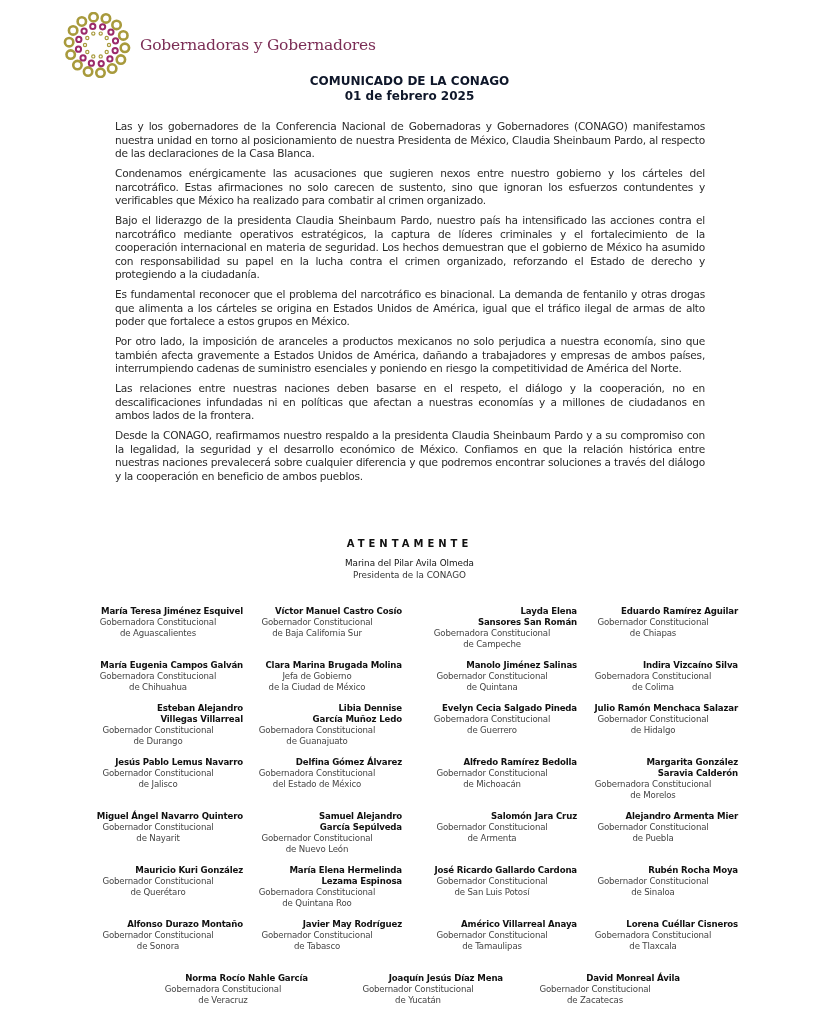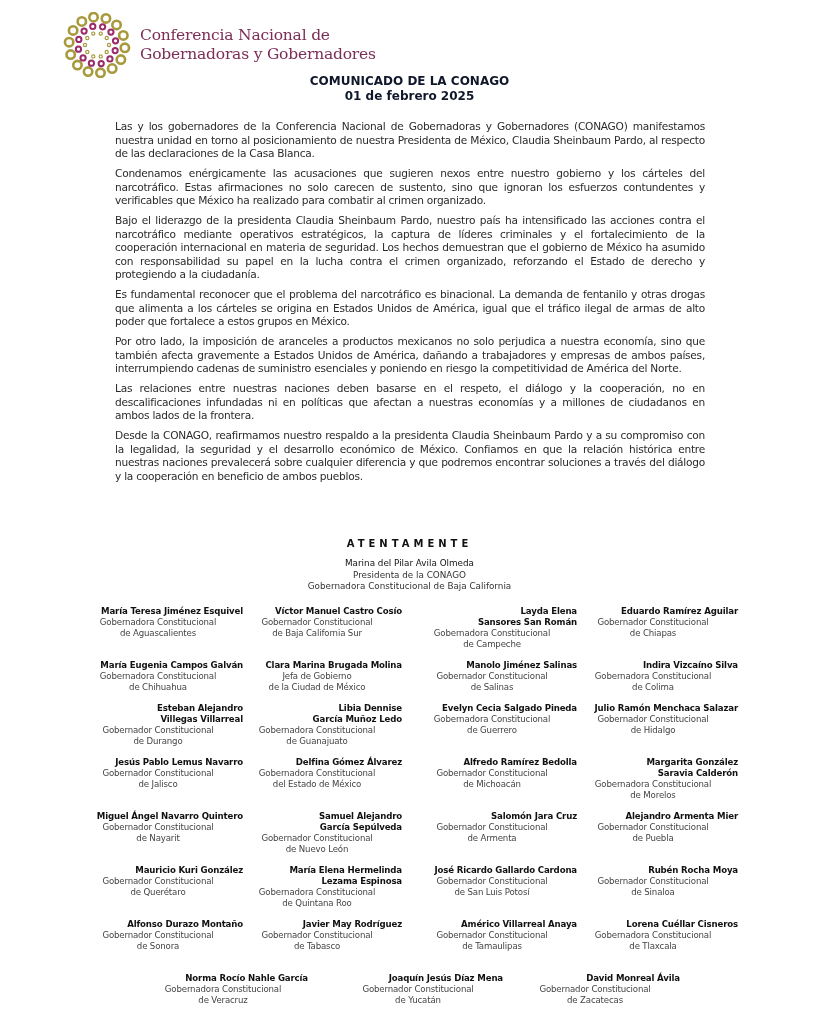--- a/index.html
+++ b/index.html
@@ -52,21 +52,20 @@
       <circle cx="38.70820393249937" cy="44.412678195541844" r="1.6" fill="none" stroke="#a89a3c" stroke-width="1.2"></circle>
       <circle cx="31.29179606750063" cy="44.412678195541844" r="1.6" fill="none" stroke="#a89a3c" stroke-width="1.2"></circle>
       <circle cx="25.291796067500634" cy="40.05342302750968" r="1.6" fill="none" stroke="#a89a3c" stroke-width="1.2"></circle>
       <circle cx="23" cy="33" r="1.6" fill="none" stroke="#a89a3c" stroke-width="1.2"></circle>
       <circle cx="25.291796067500627" cy="25.946576972490323" r="1.6" fill="none" stroke="#a89a3c" stroke-width="1.2"></circle>
       <circle cx="31.29179606750063" cy="21.587321804458156" r="1.6" fill="none" stroke="#a89a3c" stroke-width="1.2"></circle>
       <circle cx="38.708203932499366" cy="21.587321804458156" r="1.6" fill="none" stroke="#a89a3c" stroke-width="1.2"></circle>
       <circle cx="44.708203932499366" cy="25.94657697249032" r="1.6" fill="none" stroke="#a89a3c" stroke-width="1.2"></circle>
     </svg>
   <div class="org-name">
-    <div>Conferencia Nacional de</div>
     <div>Gobernadoras y Gobernadores</div>
   </div>
 </div>
 
 <div class="title-block">
   <div>COMUNICADO DE LA CONAGO</div>
   <div>01 de febrero 2025</div>
 </div>
 
 <div class="body-text">
@@ -77,21 +76,20 @@
   <p>Por otro lado, la imposición de aranceles a productos mexicanos no solo perjudica a nuestra economía, sino que también afecta gravemente a Estados Unidos de América, dañando a trabajadores y empresas de ambos países, interrumpiendo cadenas de suministro esenciales y poniendo en riesgo la competitividad de América del Norte.</p>
   <p>Las relaciones entre nuestras naciones deben basarse en el respeto, el diálogo y la cooperación, no en descalificaciones infundadas ni en políticas que afectan a nuestras economías y a millones de ciudadanos en ambos lados de la frontera.</p>
   <p>Desde la CONAGO, reafirmamos nuestro respaldo a la presidenta Claudia Sheinbaum Pardo  y a su compromiso con la legalidad, la seguridad y el desarrollo económico de México. Confiamos en que la relación histórica entre nuestras naciones prevalecerá sobre cualquier diferencia y que podremos encontrar soluciones a través del diálogo y la cooperación en beneficio de ambos pueblos.</p>
 </div>
 
 <div class="atentamente">ATENTAMENTE</div>
 
 <div class="president">
   <div class="nm">Marina del Pilar Avila Olmeda</div>
   <div>Presidenta de la CONAGO</div>
-  <div>Gobernadora Constitucional de Baja California</div>
 </div>
 
 <div id="signatures"></div>
 
 <div class="sig" style="left: 73px; top: 606px;">
     <div class="nm">María Teresa Jiménez Esquivel</div>
     <div>Gobernadora Constitucional</div>
     <div>de Aguascalientes</div>
   </div>
 <div class="sig" style="left: 232px; top: 606px;">
@@ -116,21 +114,21 @@
     <div>de Chihuahua</div>
   </div>
 <div class="sig" style="left: 232px; top: 660px;">
     <div class="nm">Clara Marina Brugada Molina</div>
     <div>Jefa de Gobierno</div>
     <div>de la Ciudad de México</div>
   </div>
 <div class="sig" style="left: 407px; top: 660px;">
     <div class="nm">Manolo Jiménez Salinas</div>
     <div>Gobernador Constitucional</div>
-    <div>de Salinas</div>
+    <div>de Quintana</div>
   </div>
 <div class="sig" style="left: 568px; top: 660px;">
     <div class="nm">Indira Vizcaíno Silva</div>
     <div>Gobernadora Constitucional</div>
     <div>de Colima</div>
   </div>
 <div class="sig" style="left: 73px; top: 703px;">
     <div class="nm">Esteban Alejandro</div>
     <div class="nm">Villegas Villarreal</div>
     <div>Gobernador Constitucional</div>

